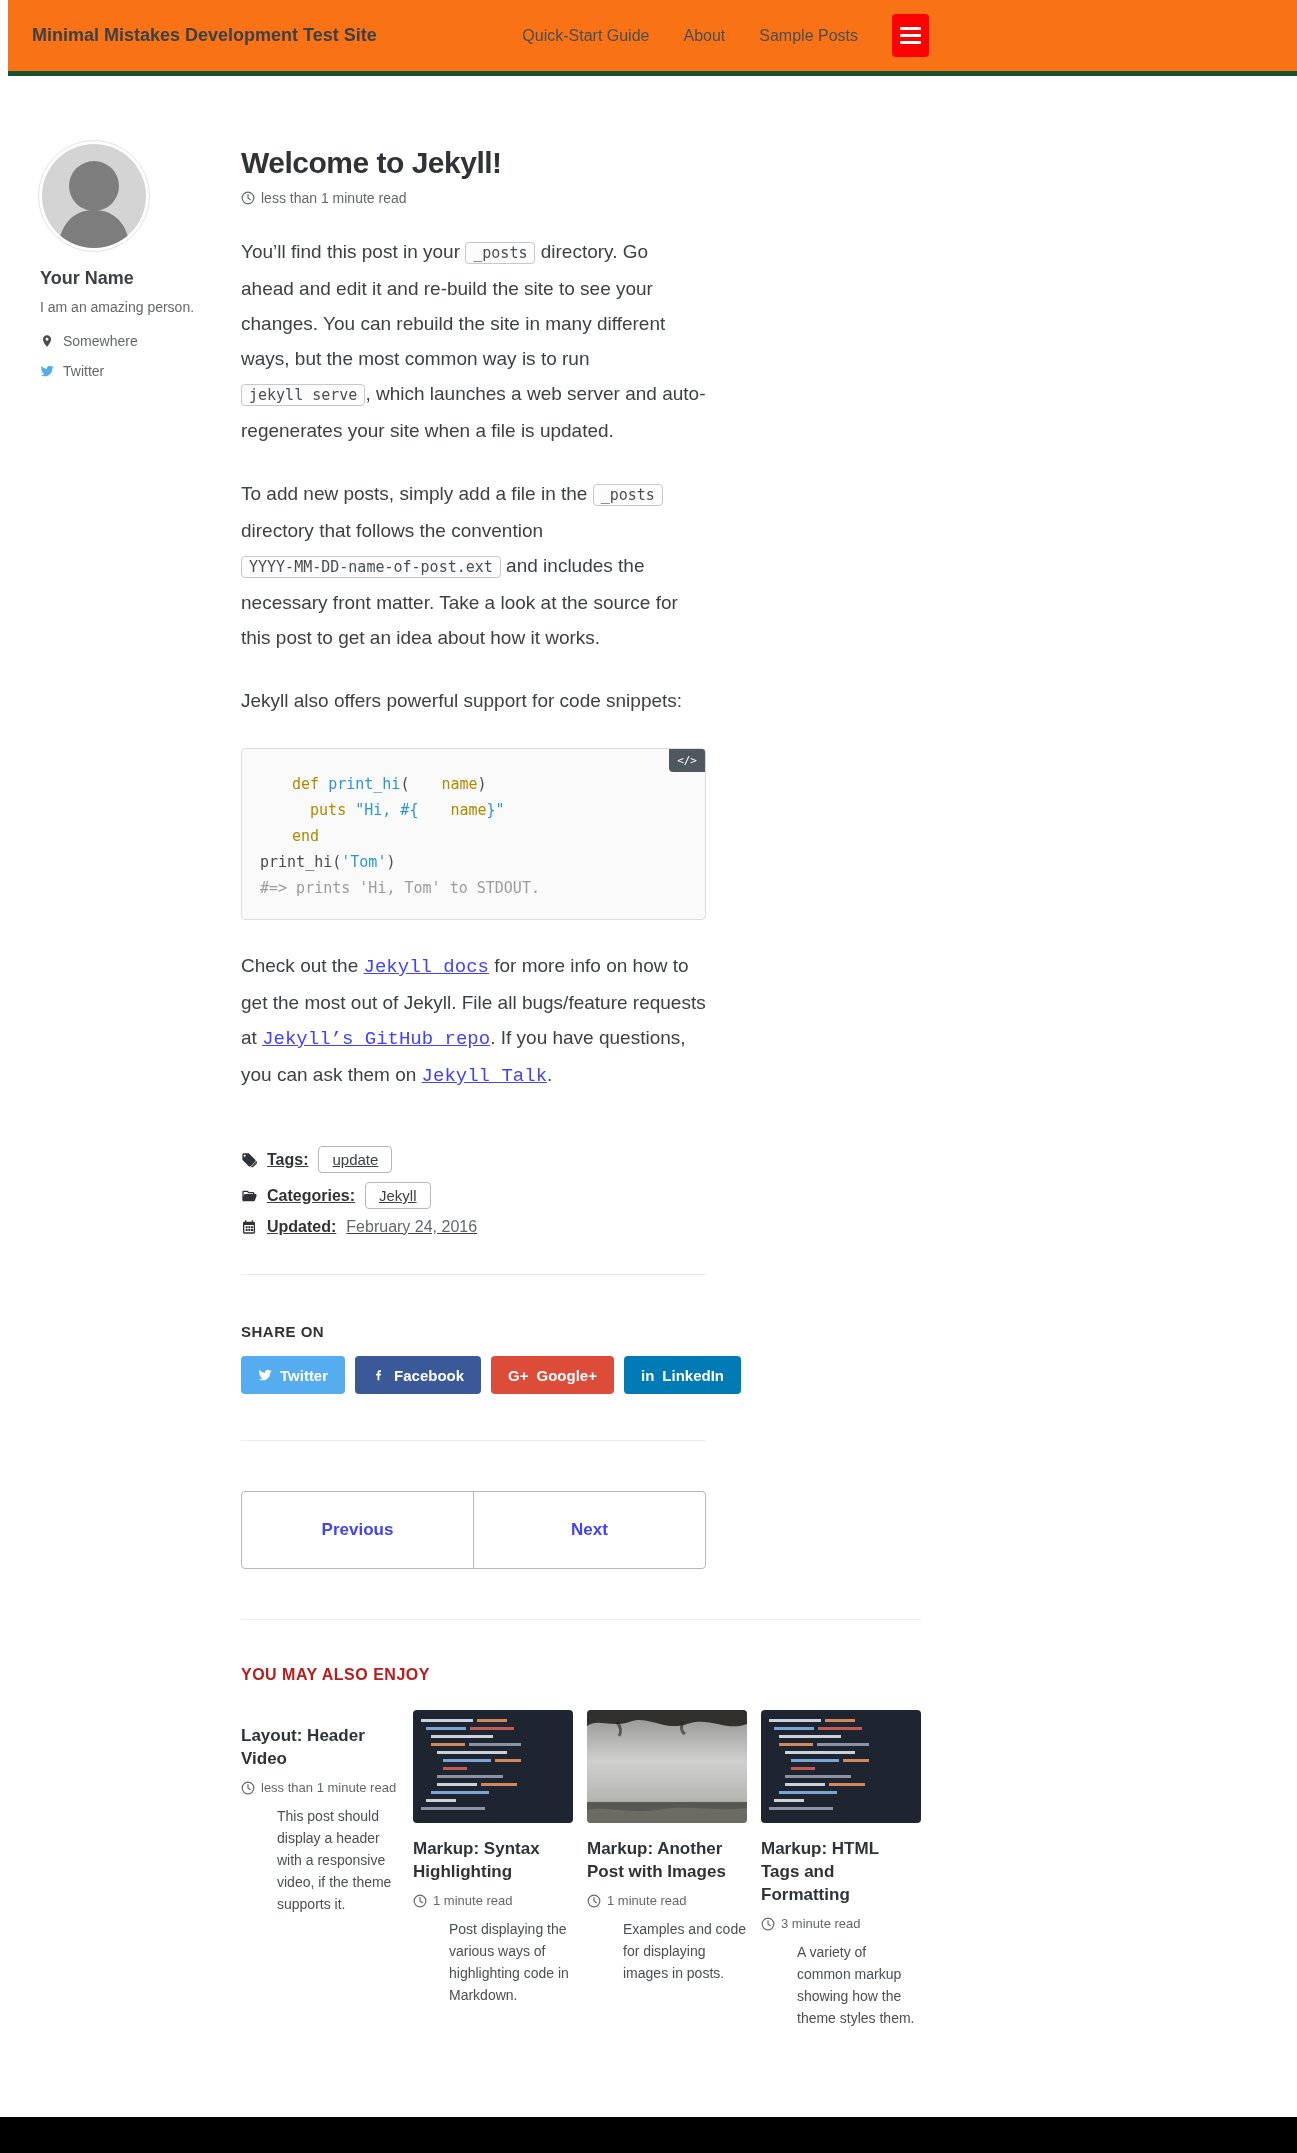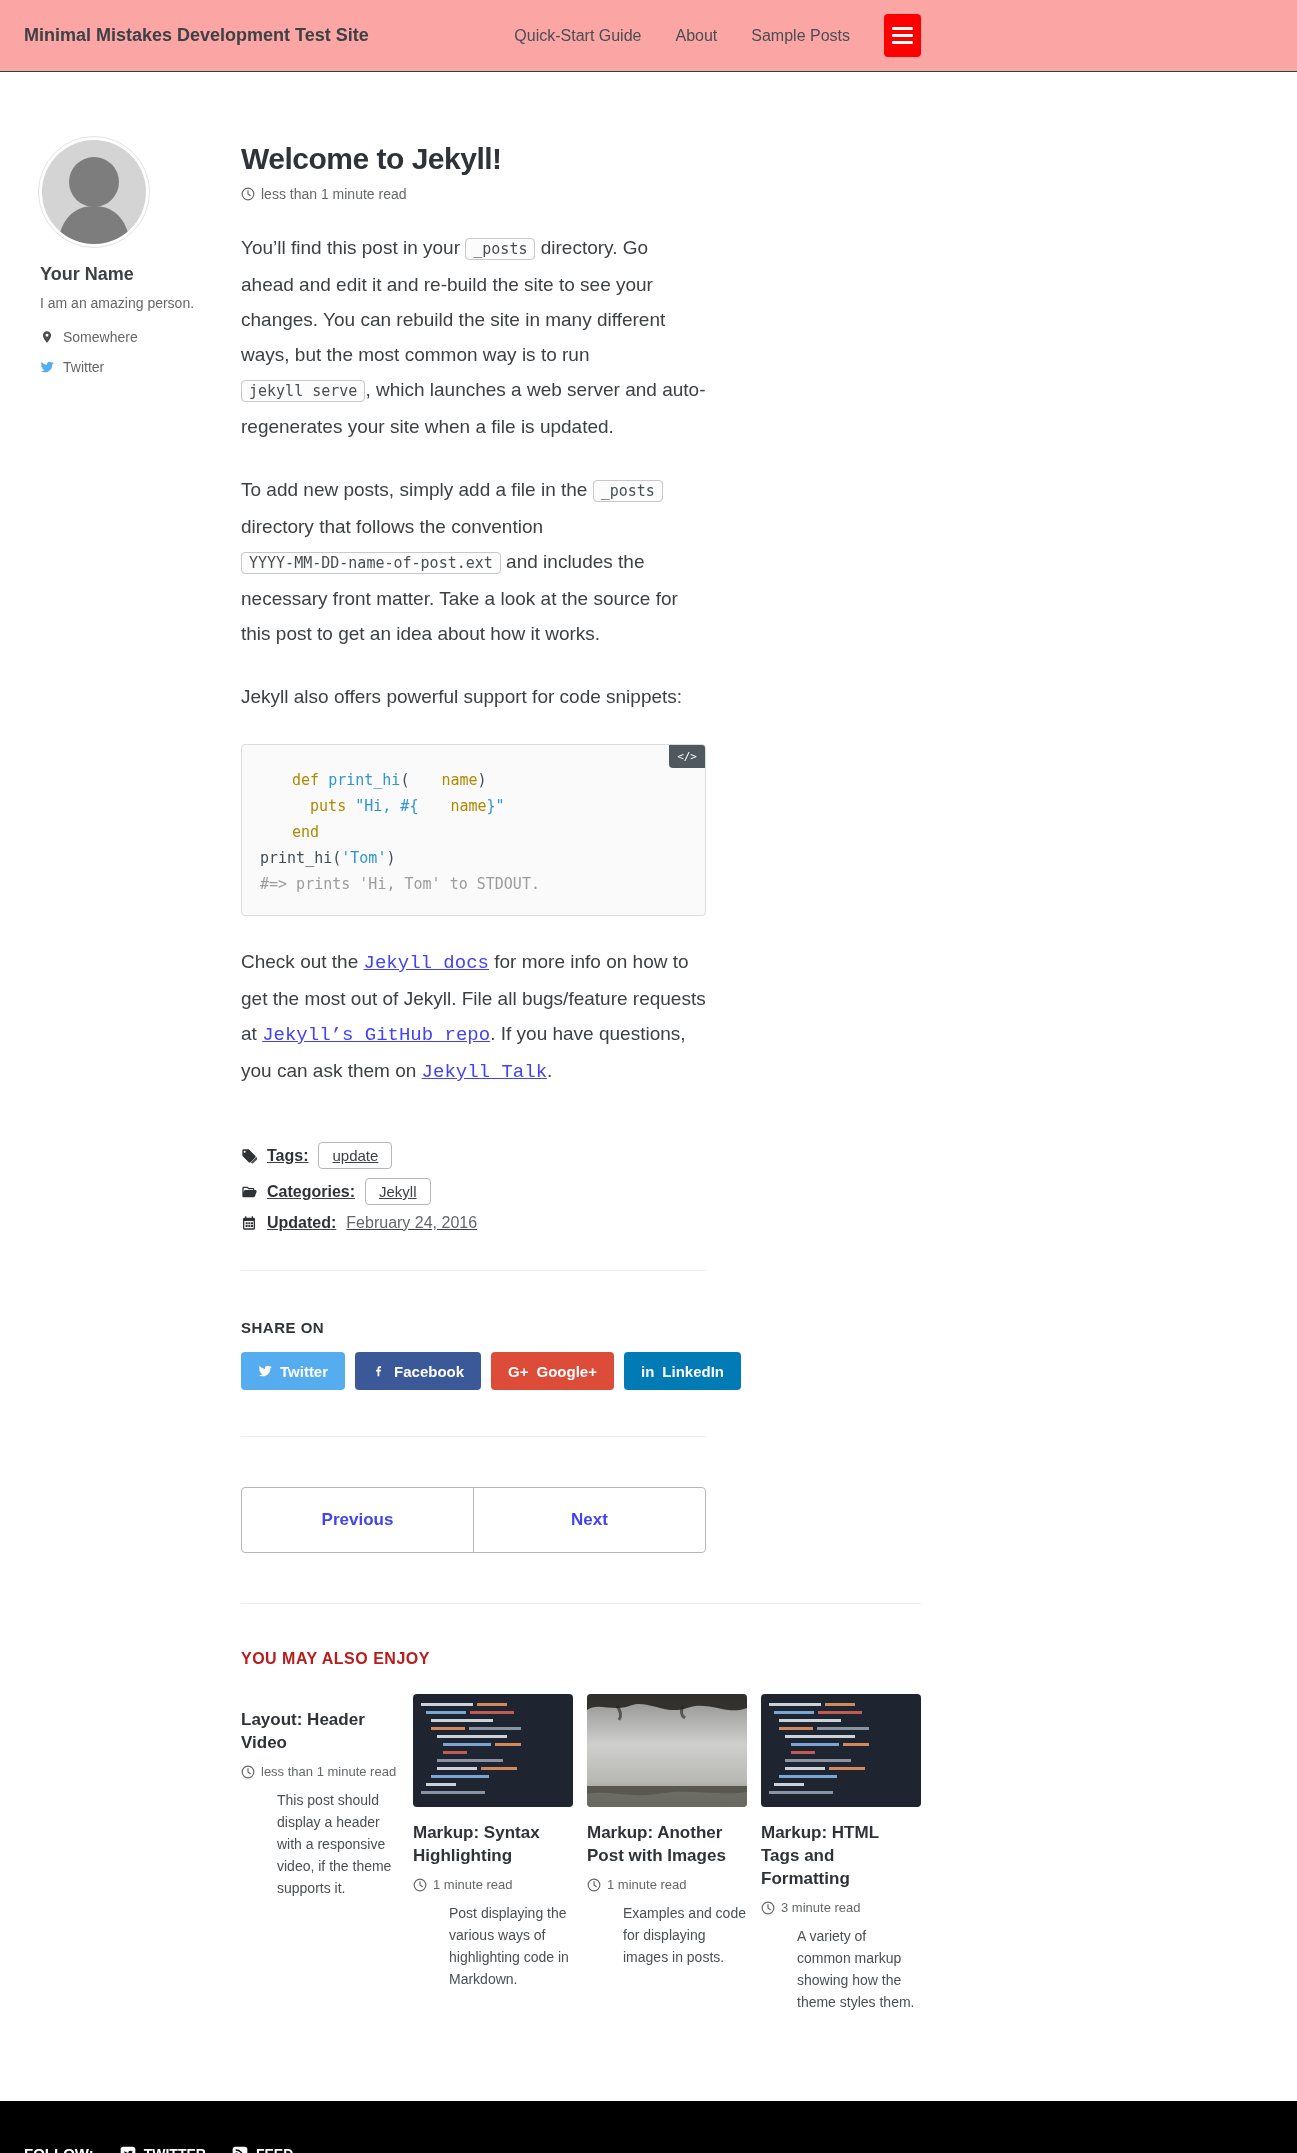--- a/index.html
+++ b/index.html
@@ -5,21 +5,21 @@
   * { box-sizing: border-box; }
   html, body { margin: 0; padding: 0; background: #fff; }
   body {
     width: 1297px;
     font-family: "Liberation Sans", "DejaVu Sans", sans-serif;
     color: #3d4144;
   }
   a { text-decoration: none; cursor: pointer; }
 
   
-  .masthead { border-bottom: 1px solid #14532d; background: #fca5a5; }
+  .masthead { border-bottom: 5px solid #14532d; background: #f97316; margin-left: 8px; }
   .masthead-inner {
     width: 945px; height: 71px; padding: 0 24px;
     display: flex; align-items: center; justify-content: space-between;
   }
   .site-title { font-size: 18px; font-weight: 700; color: #3d4144; }
   .site-nav { display: flex; align-items: center; gap: 34px; }
   .site-nav a { font-size: 16px; color: #494e52; }
   .menu-btn {
     width: 37px; height: 43px; background: #ff0000; border: none; border-radius: 4px;
     display: flex; flex-direction: column; justify-content: center; align-items: center;
@@ -90,21 +90,21 @@
   .share-btn {
     display: inline-flex; align-items: center; gap: 8px; height: 38px;
     padding: 0 17px; border-radius: 4px; color: #fff; font-size: 15px; font-weight: 700;
   }
   .btn-twitter { background: #55acee; }
   .btn-facebook { background: #3b5998; }
   .btn-google { background: #dd4b39; }
   .btn-linkedin { background: #007bb6; }
   .glyph { font-weight: 700; font-size: 15px; }
 
-  .pagination { display: flex; margin-top: 50px; border: 1px solid #b6b6b6; border-radius: 4px; height: 66px; }
+  .pagination { display: flex; margin-top: 50px; border: 1px solid #b6b6b6; border-radius: 4px; height: 78px; }
   .pagination a {
     flex: 1; display: flex; align-items: center; justify-content: center;
     font-size: 17px; font-weight: 700; color: #4343f1;
   }
   .pagination a:first-child { border-right: 1px solid #b6b6b6; }
 
   
   .related-heading { font-size: 16px; font-weight: 700; letter-spacing: 0.5px; margin: 46px 0 0; color: #b91c1c; }
   .related-cards { display: flex; gap: 14px; margin-top: 26px; }
   .related-card { width: 160px; }

